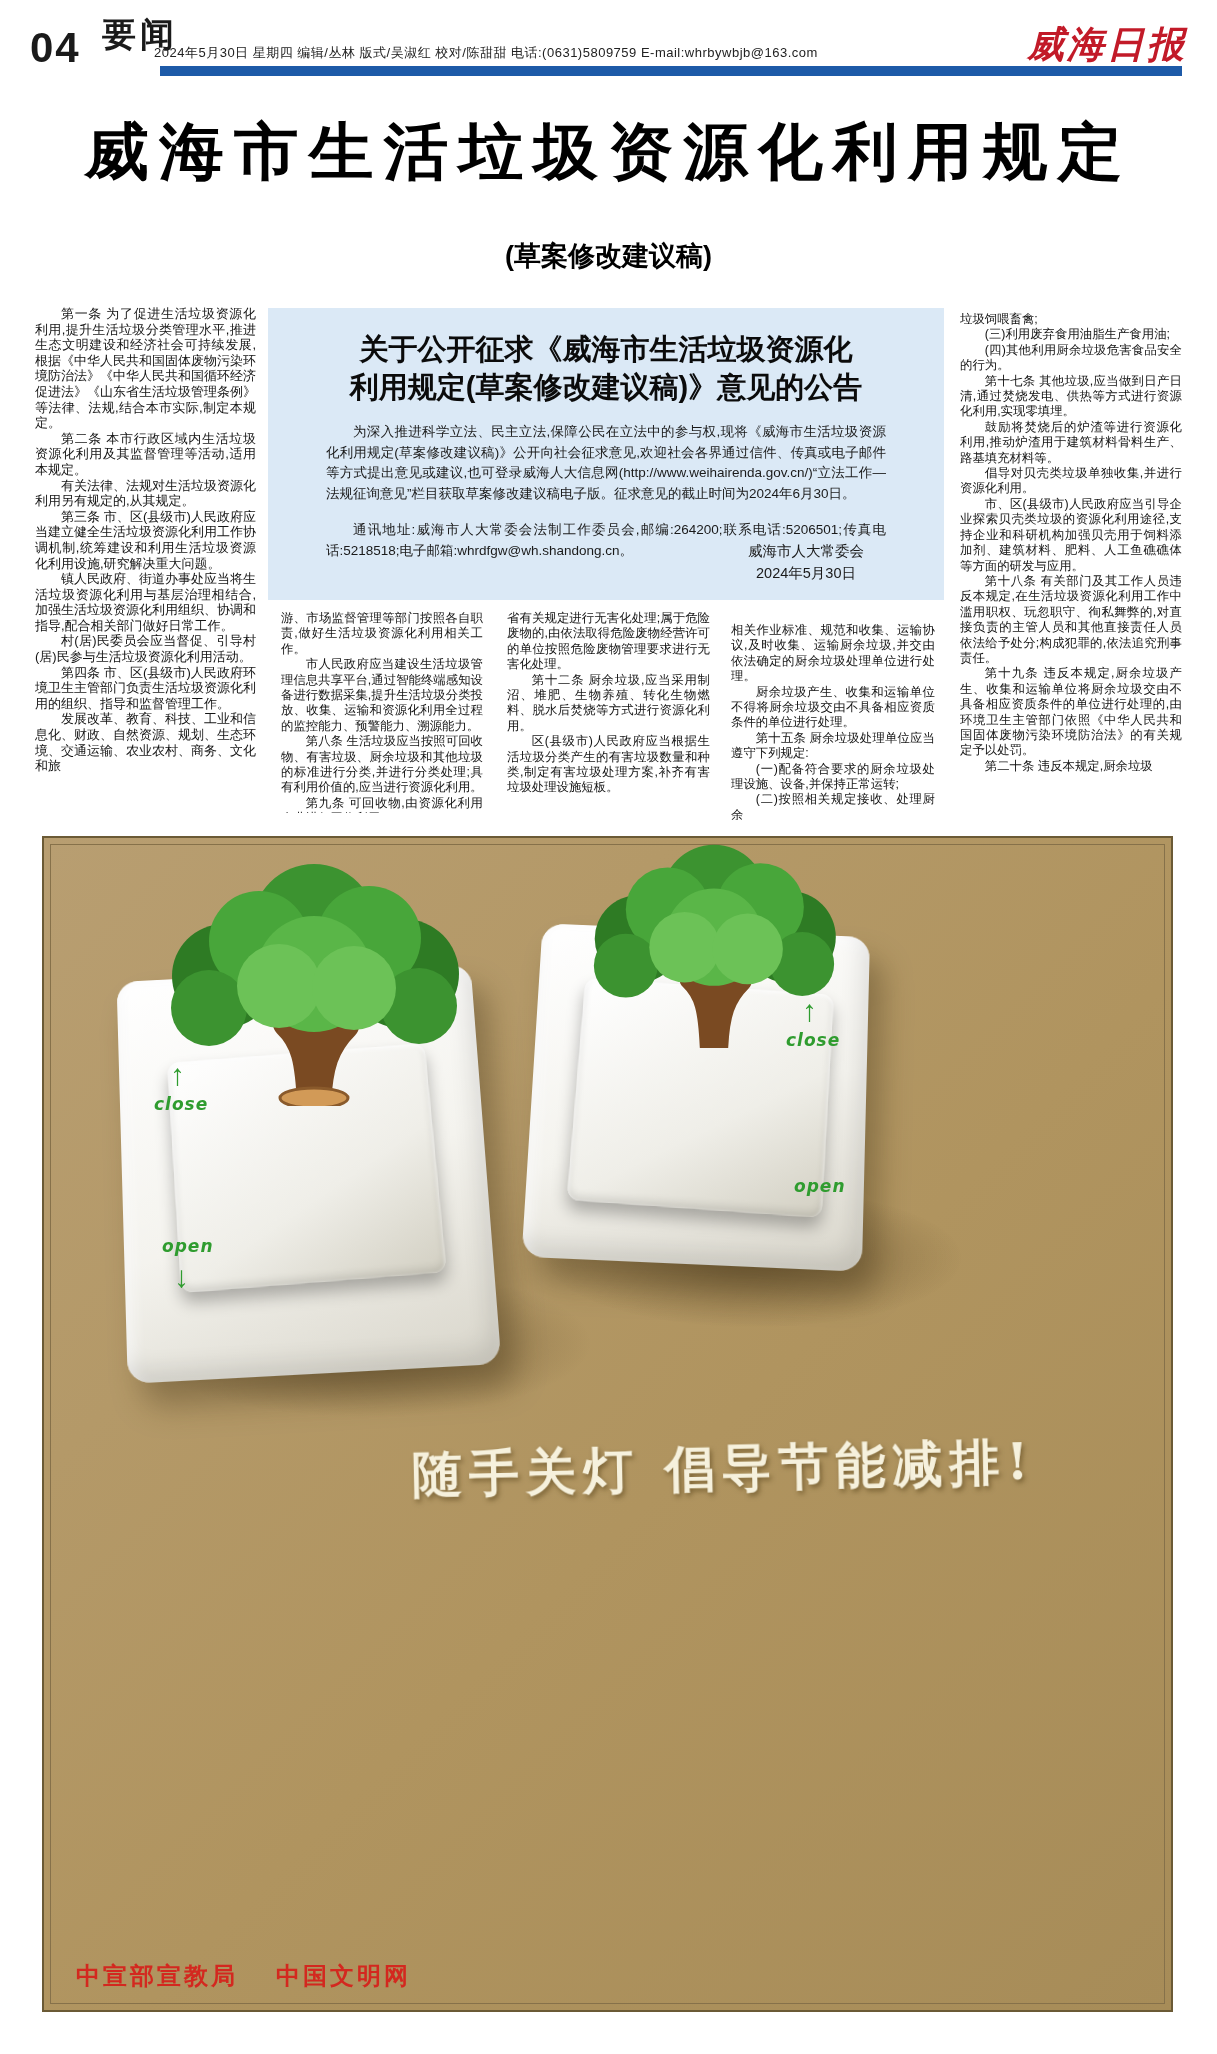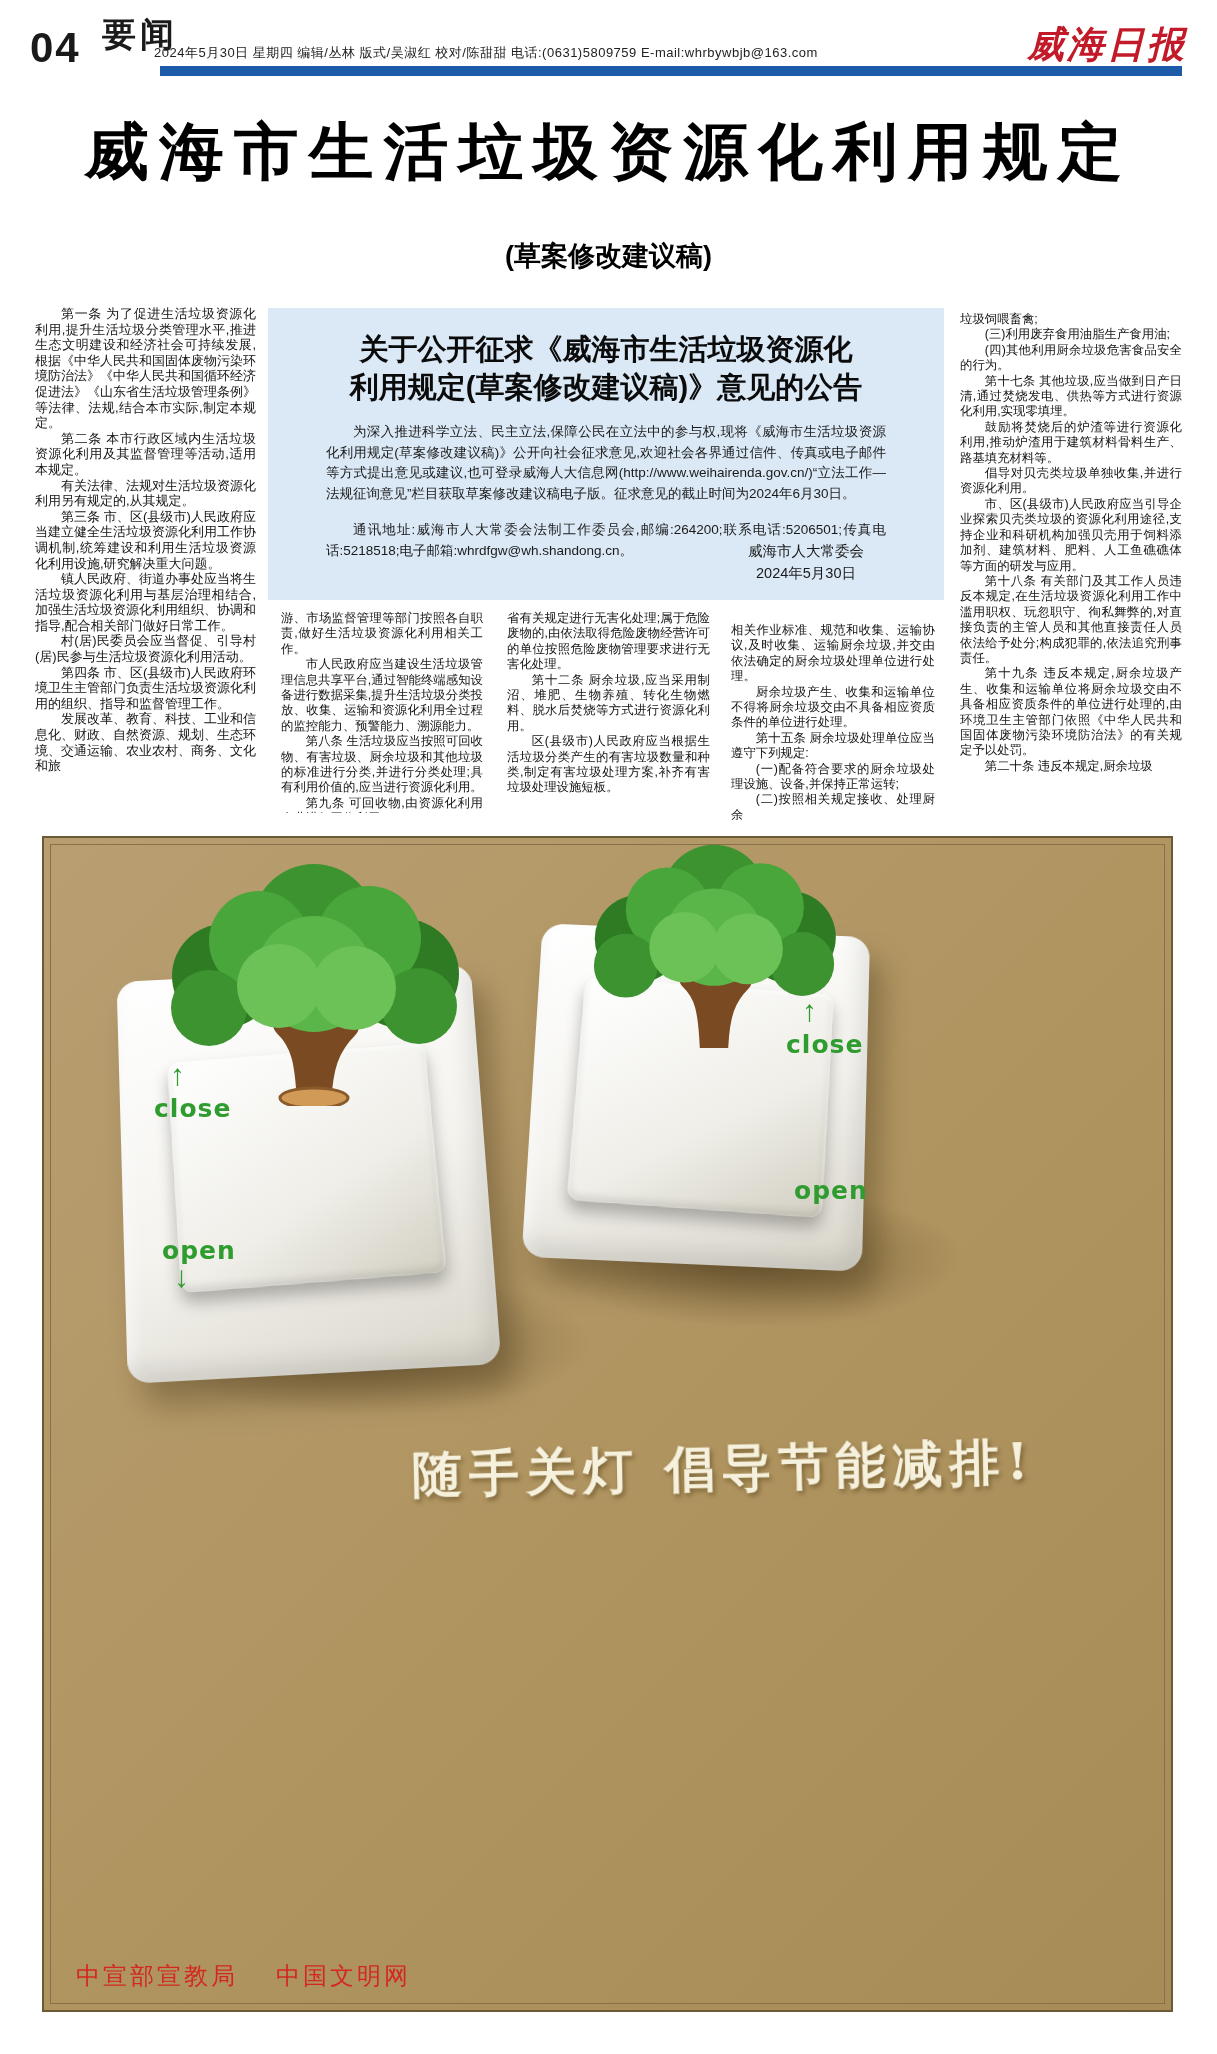--- a/index.html
+++ b/index.html
@@ -41,27 +41,27 @@
   
   .ad{left:42px;top:836px;width:1131px;height:1176px;background:linear-gradient(135deg,#b89e71 0%,#b0945f 55%,#a78c58 100%);
       border:2px solid #6b5a35;box-sizing:border-box;overflow:hidden;}
   .ad-inner-frame{position:absolute;left:6px;top:6px;right:6px;bottom:6px;border:1px solid #86714a;pointer-events:none;}
   .plate-shadow{position:absolute;border-radius:40%;background:radial-gradient(ellipse at center,rgba(60,44,18,.45),rgba(60,44,18,0) 70%);}
   .plate{position:absolute;border-radius:22px;background:linear-gradient(160deg,#ffffff 0%,#f4f3ee 55%,#d8d5ca 100%);
          box-shadow:14px 22px 30px rgba(55,40,15,.35), inset -8px -12px 22px rgba(0,0,0,.10), inset 6px 8px 14px rgba(255,255,255,.8);}
   .rocker{position:absolute;border-radius:12px;background:linear-gradient(150deg,#ffffff 0%,#efeee8 60%,#d2cfc2 100%);
           box-shadow:0 10px 16px rgba(0,0,0,.28), inset 0 2px 4px rgba(255,255,255,.9), inset 0 -4px 8px rgba(0,0,0,.12);}
   .tree{position:absolute;}
-  .sw-label{position:absolute;color:#2f9c2f;font-weight:bold;font-size:25px;
+  .sw-label{position:absolute;color:#2f9c2f;font-weight:bold;font-size:17px;font-style:italic;
             font-family:"DejaVu Sans","Liberation Sans",sans-serif;letter-spacing:1px;}
   .sw-arrow{position:absolute;color:#2f9c2f;font-weight:bold;font-size:30px;line-height:30px;}
   .slogan{position:absolute;left:368px;top:598px;width:560px;color:#f6f1dd;font-size:50px;font-weight:bold;
           font-family:"DejaVu Serif","Liberation Serif",serif;letter-spacing:7px;transform:rotate(-1.2deg);
           text-shadow:2px 3px 5px rgba(80,60,20,.55);white-space:nowrap;}
-  .ad-credit{position:absolute;left:32px;bottom:18px;color:#d3281f;font-size:24px;font-weight:normal;letter-spacing:3px;}
+  .ad-credit{position:absolute;left:32px;bottom:18px;color:#d3281f;font-size:24px;font-weight:bold;letter-spacing:3px;}
   .ad-credit span{margin-right:38px;}
 </style>
 </head>
 <body>
 
 <div class="abs page-num">04</div>
 <div class="abs section-name">要闻</div>
 <div class="abs dateline">2024年5月30日  星期四   编辑/丛林   版式/吴淑红   校对/陈甜甜   电话:(0631)5809759   E-mail:whrbywbjb@163.com</div>
 <div class="abs mast-bar"></div>
 <div class="abs brand">威海日报</div>

